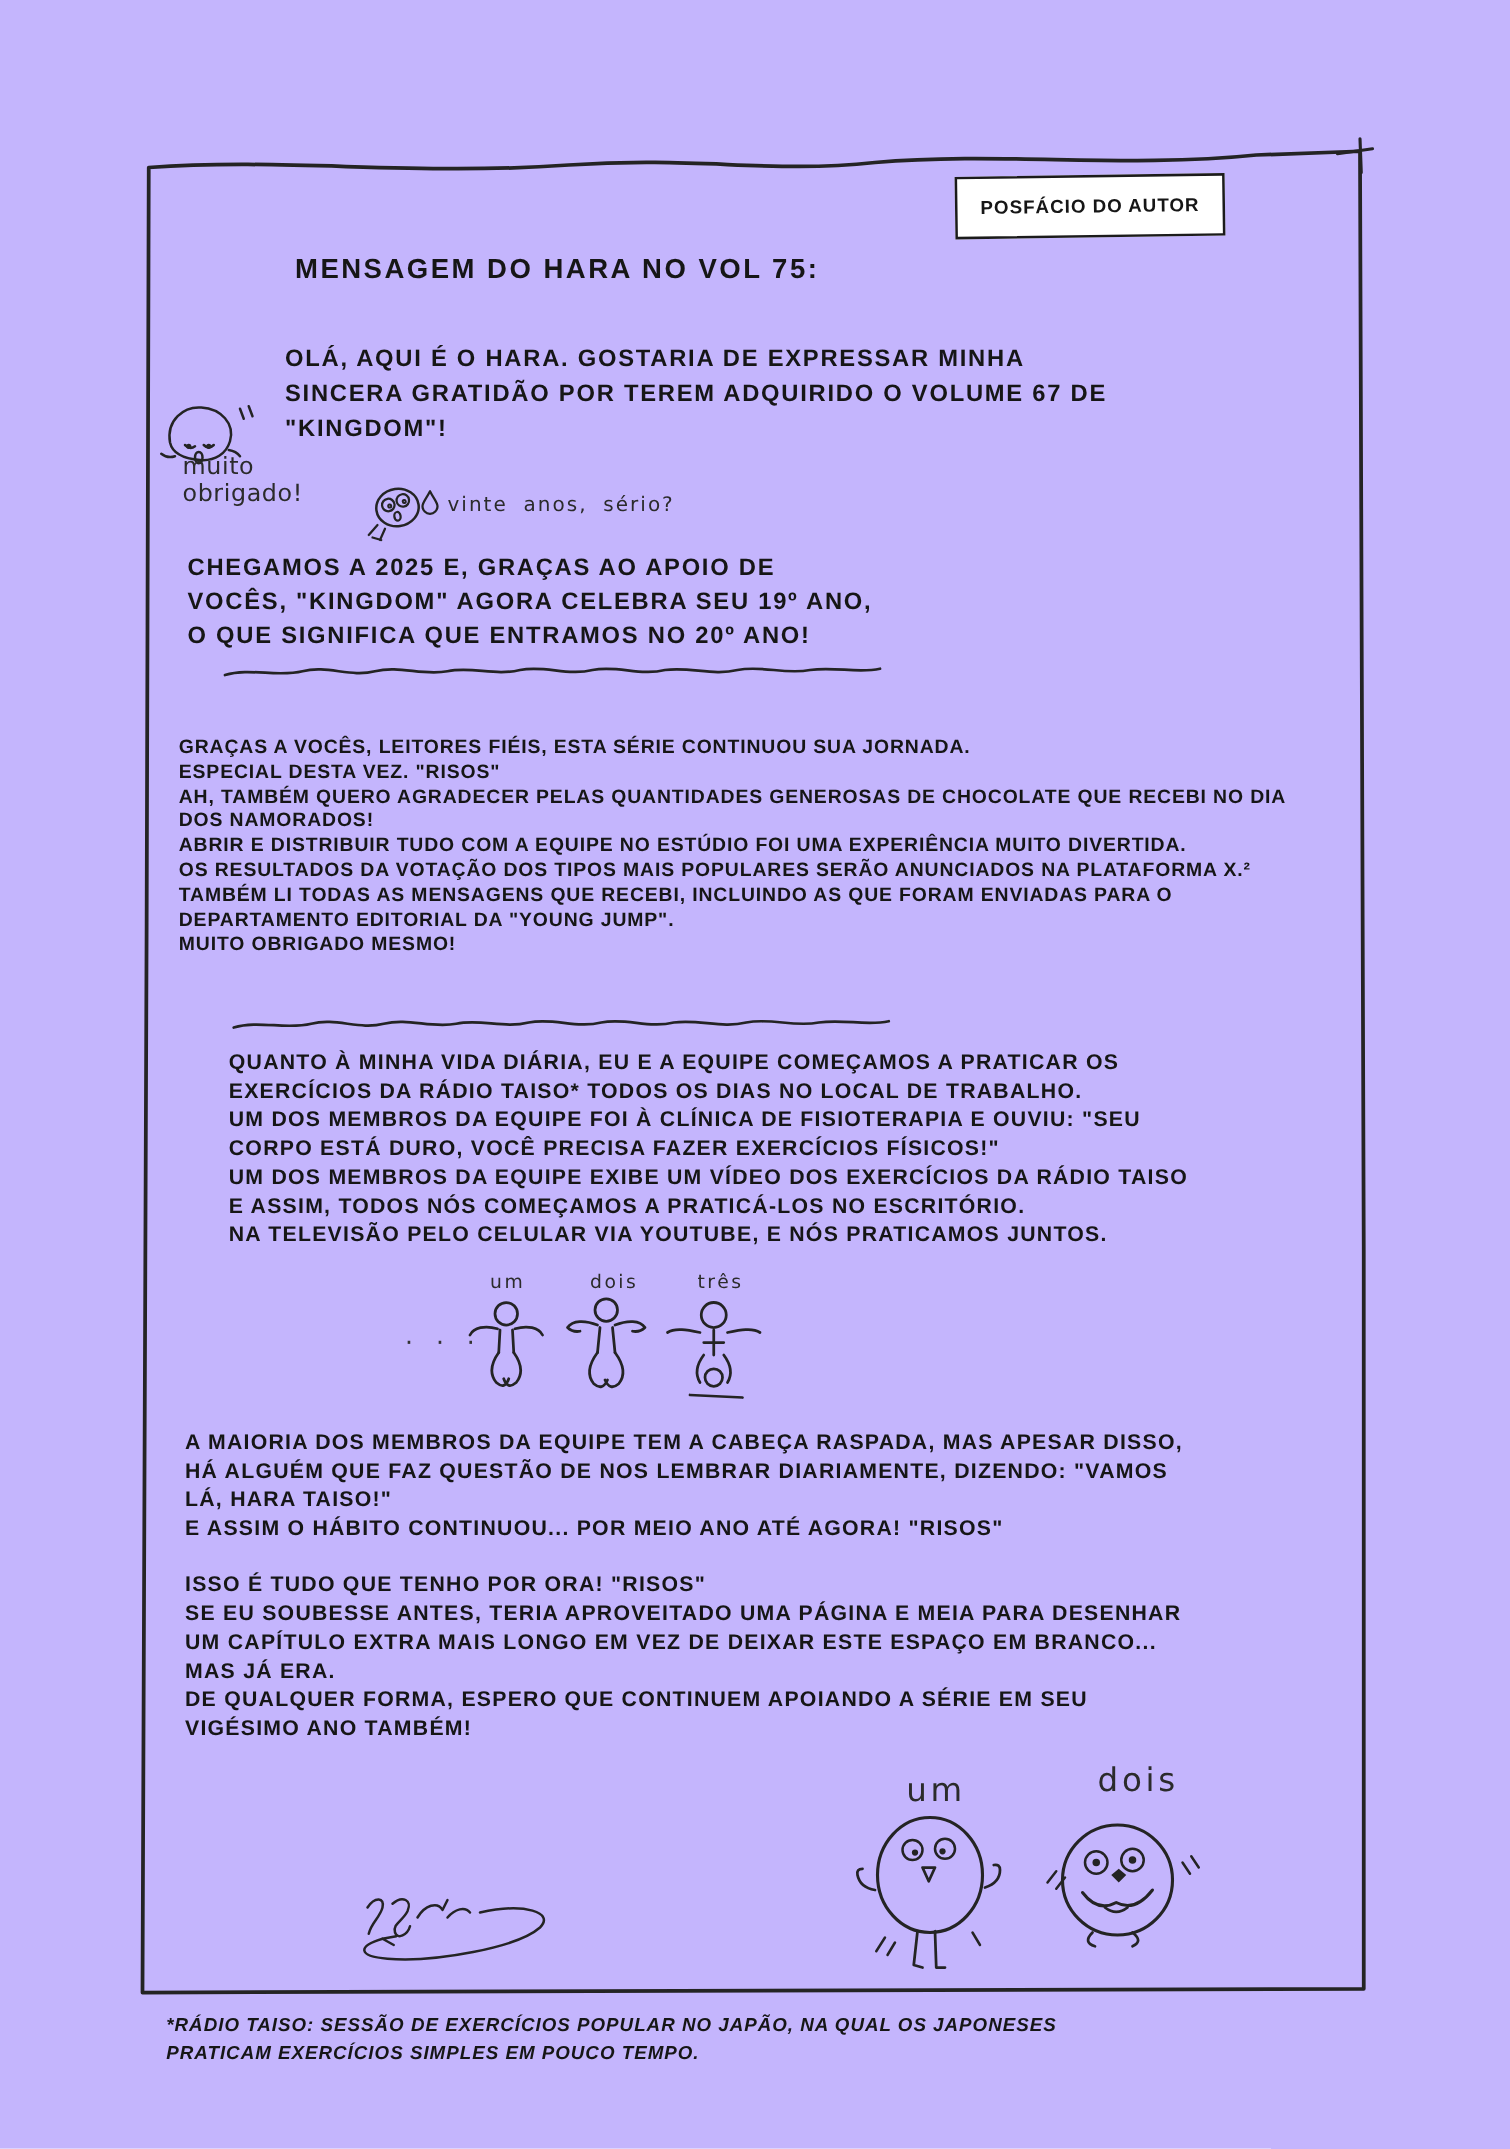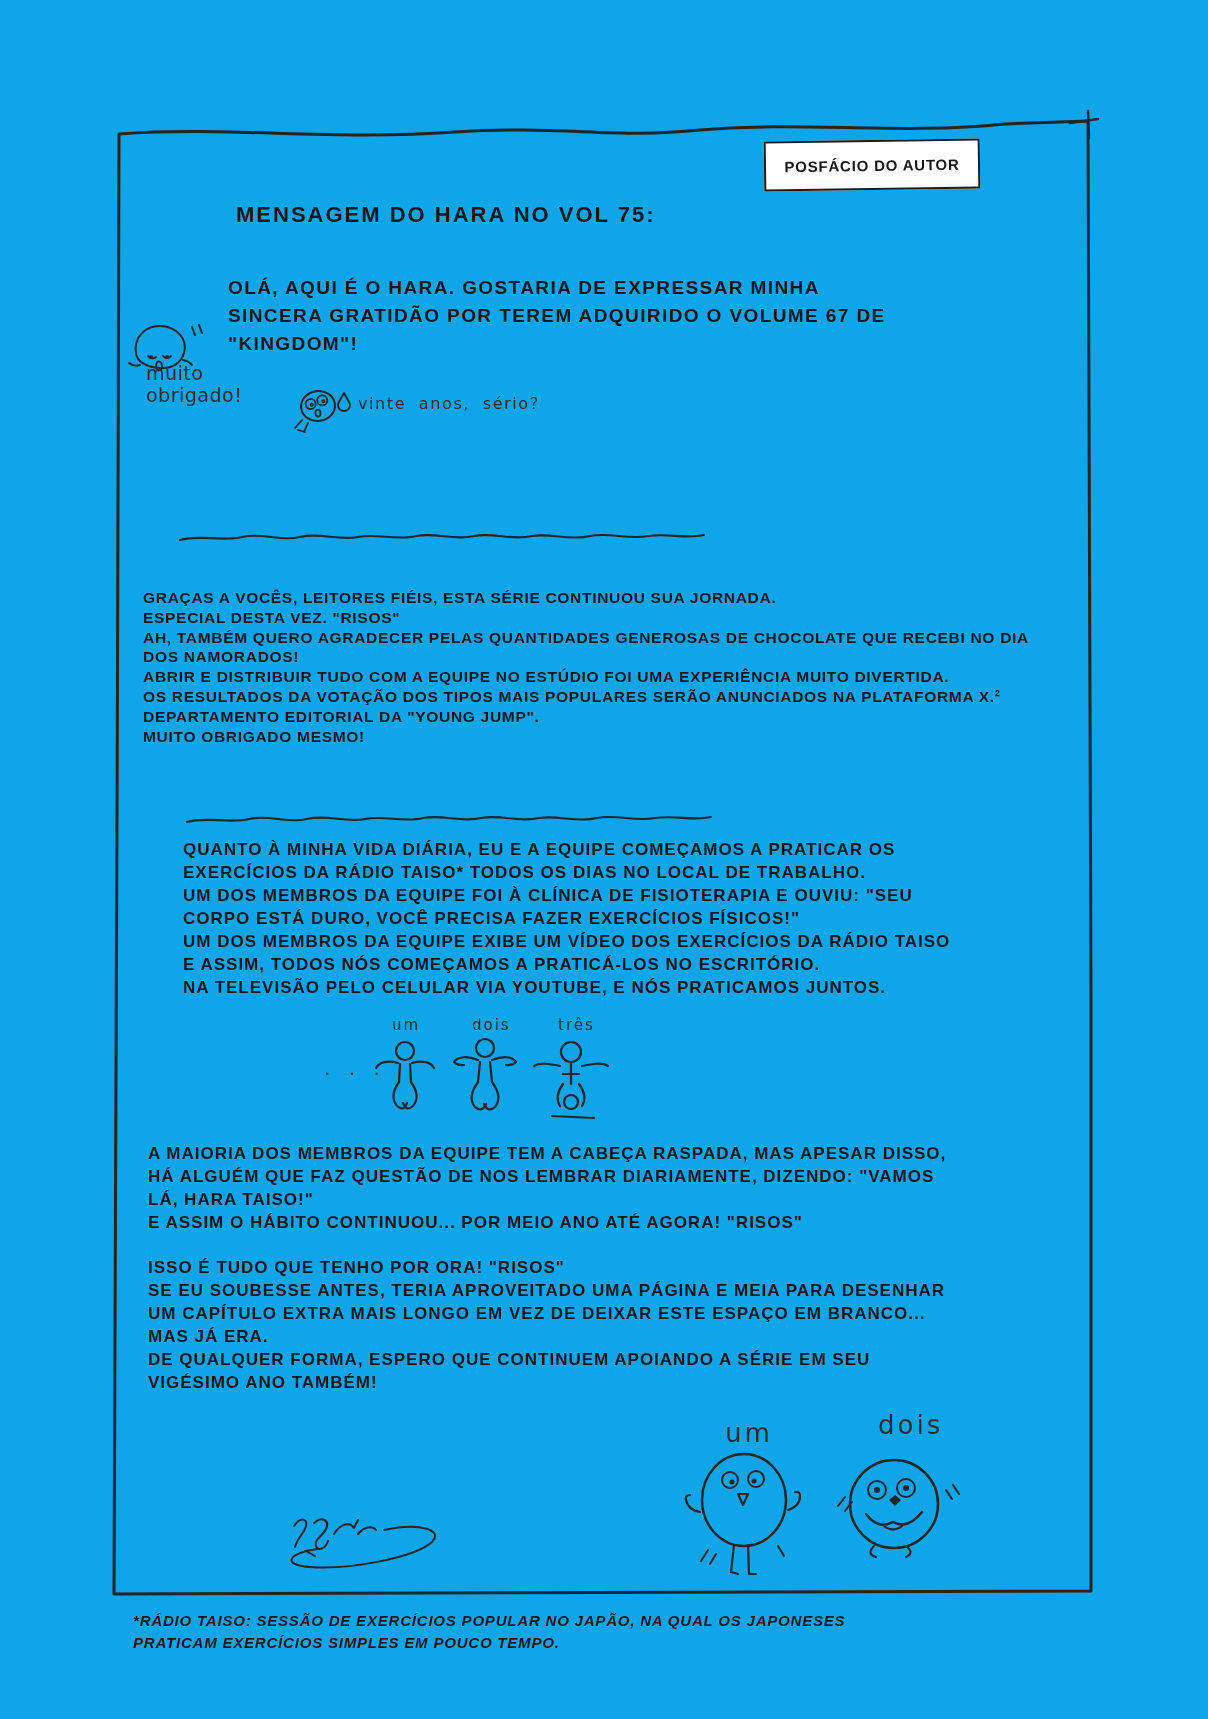--- a/index.html
+++ b/index.html
@@ -1,16 +1,16 @@
 <!DOCTYPE html>
 <html><head>
 <meta charset="utf-8">
 <style>
   html,body{margin:0;padding:0;background:#ffffff;}
-  .page{position:relative;width:1208px;height:1719px;background:#0ea5e9;
+  .page{position:relative;width:1208px;height:1719px;background:#c4b5fd;
         font-family:"Liberation Sans",sans-serif;color:#161616;overflow:hidden;}
   .abs{position:absolute;}
   .comic{font-weight:700;}
   .line{white-space:nowrap;}
   .title{left:236px;top:202px;font-size:22px;letter-spacing:2px;font-weight:700;}
   .badge{left:764px;top:140px;width:212px;height:46px;border:2.5px solid #1b1b1b;
          display:flex;align-items:center;justify-content:center;transform:rotate(-0.8deg);
          font-size:15px;font-weight:700;letter-spacing:0.8px;background:#fff;}
   .p-intro{left:228px;top:274px;font-size:19px;letter-spacing:1.4px;line-height:28px;}
   .p-anniv{left:150px;top:441px;font-size:19px;letter-spacing:1.4px;line-height:27px;}
@@ -78,32 +78,38 @@
       <circle class="ink" stroke-width="1.6" cx="34" cy="18" r="1.2"></circle>
       <ellipse class="ink" stroke-width="1.8" cx="27" cy="29" rx="2.5" ry="3.5"></ellipse>
     </g>
     <path class="ink" stroke-width="1.8" d="M 12 36 l -7 8 M 18 39 l -4 9 M 8 46 l 7 2"></path>
   </svg>
   <svg class="abs" style="left:336px;top:392px" width="16" height="22" viewBox="0 0 16 22">
     <path class="ink" stroke-width="1.8" d="M 8 1 C 5 7 2 10 2 13 a 6 6 0 0 0 12 0 C 14 10 11 7 8 1 Z"></path>
   </svg>
   <div class="abs hand hw-vinte line">vinte anos, sério?</div>
 
+  <div class="abs comic p-anniv">
+    <div class="line">CHEGAMOS A 2025 E, GRAÇAS AO APOIO DE</div>
+    <div class="line">VOCÊS, "KINGDOM" AGORA CELEBRA SEU 19º ANO,</div>
+    <div class="line">O QUE SIGNIFICA QUE ENTRAMOS NO 20º ANO!</div>
+  </div>
 
   <svg class="abs" style="left:178px;top:528px" width="540" height="18" viewBox="0 0 540 18">
     <path class="ink" stroke-width="2.2" d="M 2 12 C 22 6 44 14 64 9 C 84 4 102 14 122 9 C 142 4 160 13 180 9 C 200 5 218 13 238 8 C 258 4 276 13 296 8 C 316 4 334 13 354 8 C 374 5 392 13 412 8 C 432 4 450 12 470 8 C 490 5 508 11 526 7"></path>
   </svg>
 
   <div class="abs comic p-grat">
     <div class="line">GRAÇAS A VOCÊS, LEITORES FIÉIS, ESTA SÉRIE CONTINUOU SUA JORNADA.</div>
     <div class="line">ESPECIAL DESTA VEZ. "RISOS"</div>
     <div class="line">AH, TAMBÉM QUERO AGRADECER PELAS QUANTIDADES GENEROSAS DE CHOCOLATE QUE RECEBI NO DIA</div>
     <div class="line">DOS NAMORADOS!</div>
     <div class="line">ABRIR E DISTRIBUIR TUDO COM A EQUIPE NO ESTÚDIO FOI UMA EXPERIÊNCIA MUITO DIVERTIDA.</div>
     <div class="line">OS RESULTADOS DA VOTAÇÃO DOS TIPOS MAIS POPULARES SERÃO ANUNCIADOS NA PLATAFORMA X.²</div>
+    <div class="line">TAMBÉM LI TODAS AS MENSAGENS QUE RECEBI, INCLUINDO AS QUE FORAM ENVIADAS PARA O</div>
     <div class="line">DEPARTAMENTO EDITORIAL DA "YOUNG JUMP".</div>
     <div class="line">MUITO OBRIGADO MESMO!</div>
   </div>
 
   <svg class="abs" style="left:185px;top:810px" width="540" height="18" viewBox="0 0 540 18">
     <path class="ink" stroke-width="2.2" d="M 2 12 C 22 6 44 14 64 9 C 84 4 102 14 122 9 C 142 4 160 13 180 9 C 200 5 218 13 238 8 C 258 4 276 13 296 8 C 316 4 334 13 354 8 C 374 5 392 13 412 8 C 432 4 450 12 470 8 C 490 5 508 11 526 7"></path>
   </svg>
 
   <div class="abs comic p-taiso">
     <div class="line">QUANTO À MINHA VIDA DIÁRIA, EU E A EQUIPE COMEÇAMOS A PRATICAR OS</div>

